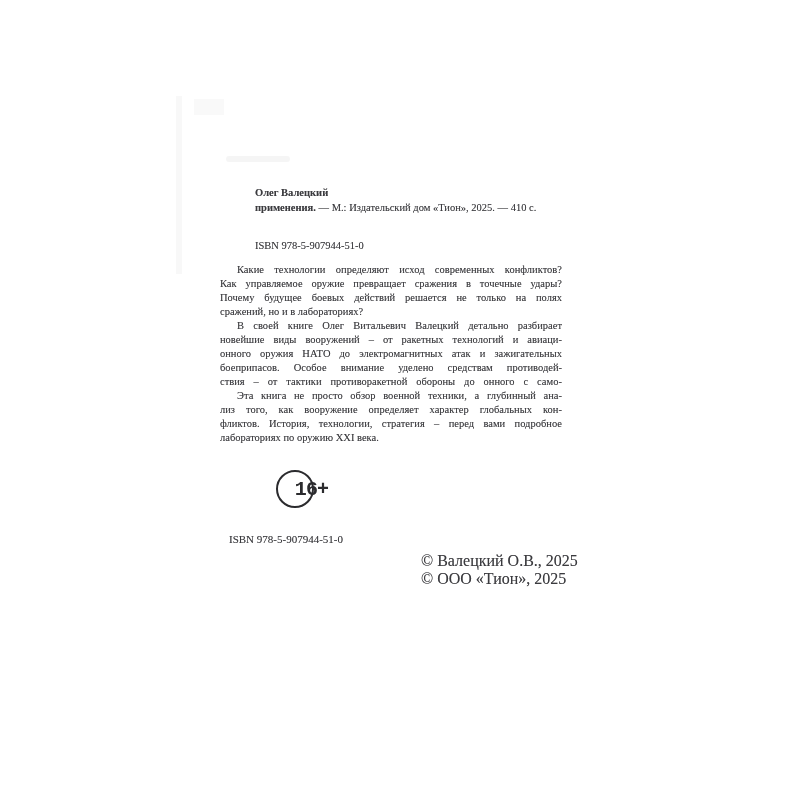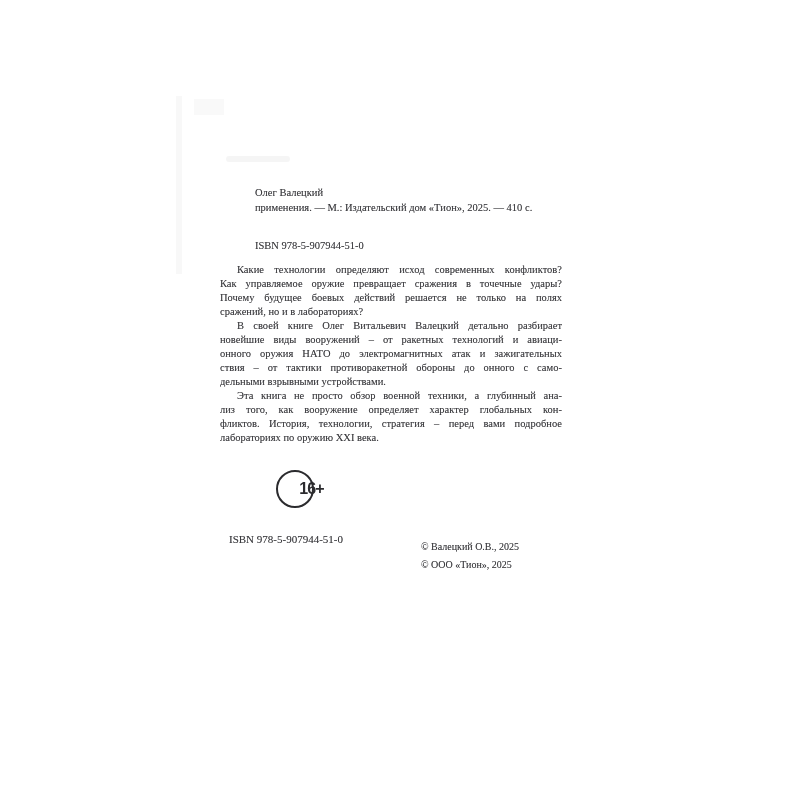--- a/index.html
+++ b/index.html
@@ -18,21 +18,21 @@
   .artifact { position: absolute; pointer-events: none; }
   .artifact-smudge { left: 226px; top: 156px; width: 64px; height: 6px; background: #ededed; opacity: 0.55; border-radius: 3px; }
   .artifact-streak { left: 176px; top: 96px; width: 6px; height: 178px; background: #f4f4f4; opacity: 0.65; }
   .artifact-patch  { left: 194px; top: 99px; width: 30px; height: 16px; background: #f6f6f6; opacity: 0.65; }
 
   
   .imprint {
     position: absolute; left: 255px; top: 185px;
     font-size: 10.5px; line-height: 15px; white-space: nowrap;
   }
-  .imprint-line .b { font-weight: normal; }
+  .imprint-line .b { font-weight: bold; }
 
   .isbn-top {
     position: absolute; left: 255px; top: 240px;
     font-size: 10.5px; white-space: nowrap;
   }
 
   
   .annotation {
     position: absolute; left: 220px; top: 263px; width: 342px;
     font-size: 10.5px; line-height: 14px;
@@ -43,33 +43,33 @@
 
   
   .age-badge {
     position: absolute; left: 276px; top: 470px;
     width: 38px; height: 38px; box-sizing: border-box;
     border: 2.5px solid #2b2b2e; border-radius: 50%;
     display: flex; align-items: center; justify-content: center;
     background: #ffffff;
   }
   .age-badge span {
-    font-family: Liberation Sans, sans-serif;
-    font-weight: bold; font-size: 16px; letter-spacing: -0.8px;
+    font-family: Liberation Mono, monospace;
+    font-weight: bold; font-size: 20px; letter-spacing: -0.8px;
     color: #2b2b2e; text-shadow: none; margin-left: 33px;
   }
 
   
   .footer-isbn {
     position: absolute; left: 229px; top: 533px;
     font-size: 11px; white-space: nowrap;
   }
   .footer-copyright {
-    position: absolute; left: 421px; top: 538px;
-    font-size: 10px; line-height: 17.5px; white-space: nowrap;
+    position: absolute; left: 421px; top: 552px;
+    font-size: 16px; line-height: 17.5px; white-space: nowrap;
   }
 </style>
 </head>
 <body>
 
 <div class="page">
 
   <div class="artifact artifact-smudge"></div>
   <div class="artifact artifact-streak"></div>
   <div class="artifact artifact-patch"></div>
@@ -137,32 +137,39 @@
         <span>онного</span>
         <span>оружия</span>
         <span>НАТО</span>
         <span>до</span>
         <span>электромагнитных</span>
         <span>атак</span>
         <span>и</span>
         <span>зажигательных</span>
       </div>
       <div class="ann-line">
+        <span>боеприпасов.</span>
+        <span>Особое</span>
+        <span>внимание</span>
+        <span>уделено</span>
+        <span>средствам</span>
+        <span>противодей-</span>
+      </div>
+      <div class="ann-line">
         <span>ствия</span>
         <span>–</span>
         <span>от</span>
         <span>тактики</span>
         <span>противоракетной</span>
         <span>обороны</span>
         <span>до</span>
         <span>онного</span>
         <span>с</span>
         <span>само-</span>
       </div>
-      <div class="ann-line last">дельными взрывными устройствами.</div>
       <div class="ann-line indent">
         <span>Эта</span>
         <span>книга</span>
         <span>не</span>
         <span>просто</span>
         <span>обзор</span>
         <span>военной</span>
         <span>техники,</span>
         <span>а</span>
         <span>глубинный</span>

